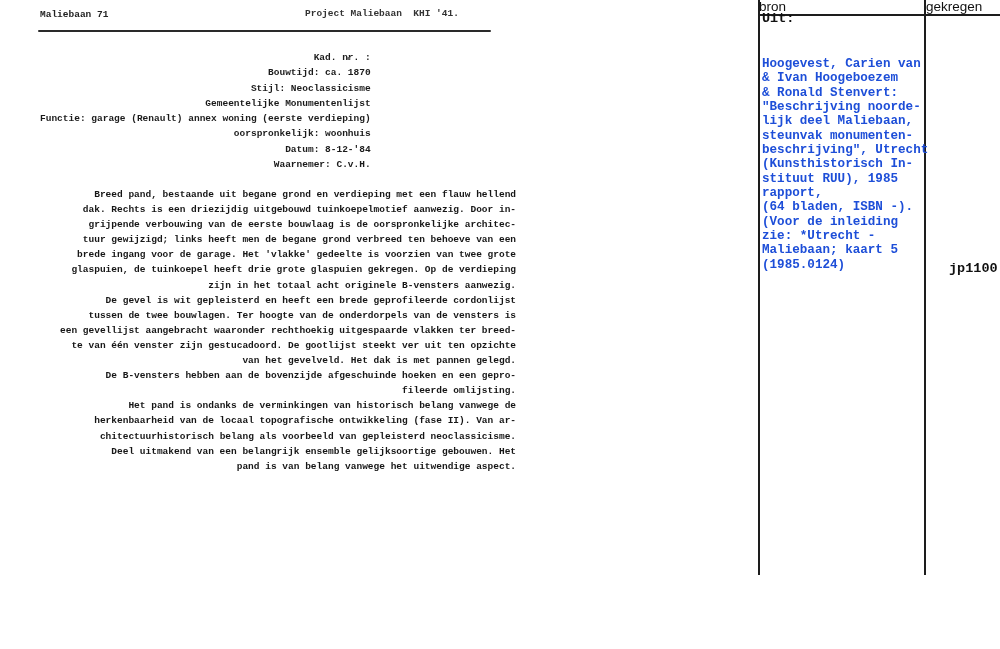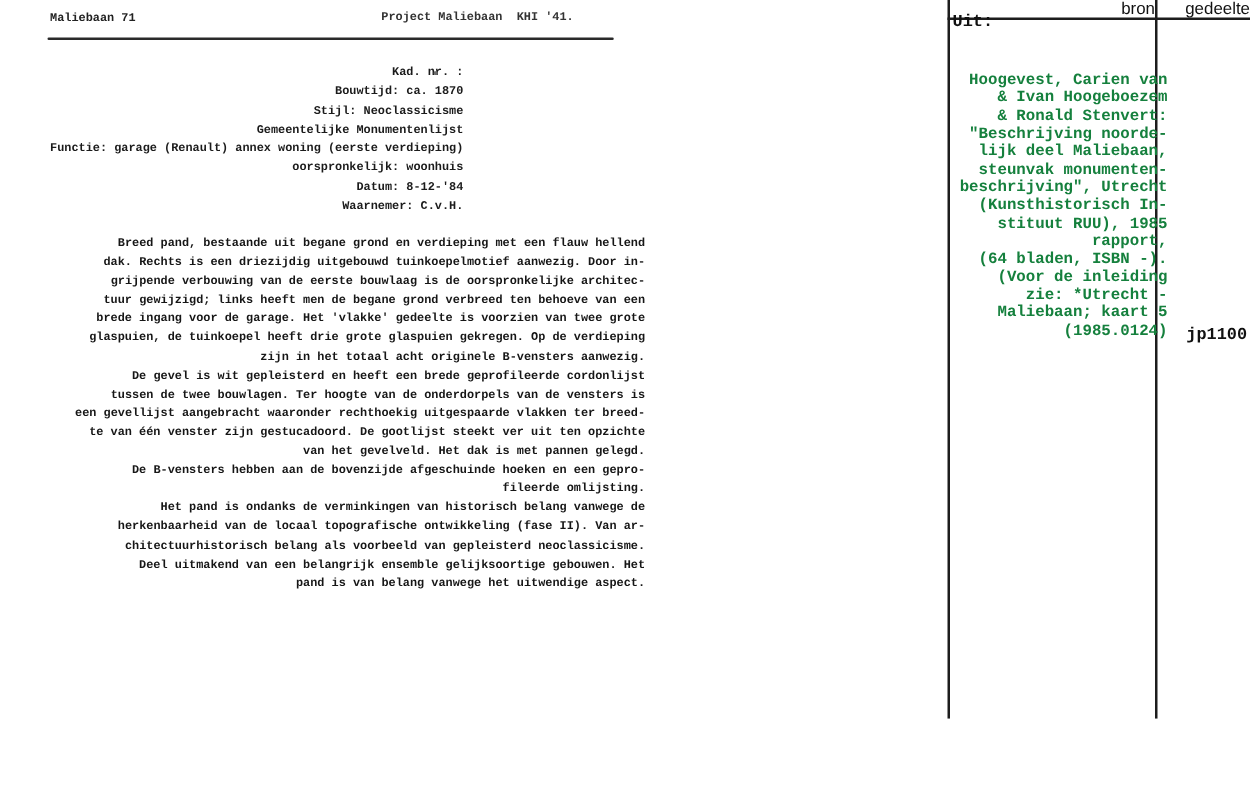--- a/index.html
+++ b/index.html
@@ -42,32 +42,32 @@
 
   
   .vline { width:1.6px; background:#1d1d1d; }
   .vline-left  { left:758px; top:0; height:646px; }
   .vline-mid   { left:924px; top:0; height:648px; }
   .hline-header { left:758px; top:14px; width:242px; height:1.8px; background:#1d1d1d; }
   .col-header {
     top:-1px;
     font-family:"Liberation Sans","DejaVu Sans",sans-serif;
     font-size:13.5px; color:#111;
-    text-align:right;
+    text-align:left;
   }
   .col-header-bron { left:759px; width:165px; }
   .col-header-verwerkt { left:926px; width:74px; }
   .uit-label {
     left:762px; top:11px;
     font-size:13.5px; font-weight:bold; color:#111; white-space:pre;
   }
   .citation-block {
     left:762px; top:57px;
     font-size:12.6px; font-weight:bold; line-height:14.35px;
-    white-space:pre; color:#15803d; width:172px;text-align:right;
+    white-space:pre; color:#1d4ed8; width:172px;
   }
   .citation-line { white-space:pre; }
   .verwerkt-code {
     left:921px; top:261px;
     font-size:13.5px; font-weight:bold; color:#111; white-space:pre;margin-left:28px;
   }
 
   
   .speck { width:3px; height:3px; background:#6b6b6b; border-radius:1px; }
   .speck-top { left:347px; top:57px; }
@@ -84,21 +84,21 @@
 
   <div class="abs meta-block"><div class="meta-line">Kad. nr. :</div><div class="meta-line">Bouwtijd: ca. 1870</div><div class="meta-line">Stijl: Neoclassicisme</div><div class="meta-line">Gemeentelijke Monumentenlijst</div><div class="meta-line">Functie: garage (Renault) annex woning (eerste verdieping)</div><div class="meta-line">         oorspronkelijk: woonhuis</div><div class="meta-line">Datum: 8-12-'84</div><div class="meta-line">Waarnemer: C.v.H.</div></div>
 
   <div class="abs desc-block"><div class="desc-line">Breed pand, bestaande uit begane grond en verdieping met een flauw hellend</div><div class="desc-line">dak. Rechts is een driezijdig uitgebouwd tuinkoepelmotief aanwezig. Door in-</div><div class="desc-line">grijpende verbouwing van de eerste bouwlaag is de oorspronkelijke architec-</div><div class="desc-line">tuur gewijzigd; links heeft men de begane grond verbreed ten behoeve van een</div><div class="desc-line">brede ingang voor de garage. Het 'vlakke' gedeelte is voorzien van twee grote</div><div class="desc-line">glaspuien, de tuinkoepel heeft drie grote glaspuien gekregen. Op de verdieping</div><div class="desc-line">zijn in het totaal acht originele B-vensters aanwezig.</div><div class="desc-line">     De gevel is wit gepleisterd en heeft een brede geprofileerde cordonlijst</div><div class="desc-line">tussen de twee bouwlagen. Ter hoogte van de onderdorpels van de vensters is</div><div class="desc-line">een gevellijst aangebracht waaronder rechthoekig uitgespaarde vlakken ter breed-</div><div class="desc-line">te van één venster zijn gestucadoord. De gootlijst steekt ver uit ten opzichte</div><div class="desc-line">van het gevelveld. Het dak is met pannen gelegd.</div><div class="desc-line">     De B-vensters hebben aan de bovenzijde afgeschuinde hoeken en een gepro-</div><div class="desc-line">fileerde omlijsting.</div><div class="desc-line">     Het pand is ondanks de verminkingen van historisch belang vanwege de</div><div class="desc-line">herkenbaarheid van de locaal topografische ontwikkeling (fase II). Van ar-</div><div class="desc-line">chitectuurhistorisch belang als voorbeeld van gepleisterd neoclassicisme.</div><div class="desc-line">Deel uitmakend van een belangrijk ensemble gelijksoortige gebouwen. Het</div><div class="desc-line">pand is van belang vanwege het uitwendige aspect.</div></div>
 
   <div class="abs vline vline-left"></div>
   <div class="abs vline vline-mid"></div>
   <div class="abs hline-header"></div>
 
   <div class="abs col-header col-header-bron">bron</div>
-  <div class="abs col-header col-header-verwerkt">gedeelte</div>
+  <div class="abs col-header col-header-verwerkt">gekregen</div>
 
   <div class="abs uit-label mono">Uit:</div>
 
   <div class="abs citation-block mono"><div class="citation-line">Hoogevest, Carien van</div><div class="citation-line">&amp; Ivan Hoogeboezem</div><div class="citation-line">&amp; Ronald Stenvert:</div><div class="citation-line">"Beschrijving noorde-</div><div class="citation-line">lijk deel Maliebaan,</div><div class="citation-line">steunvak monumenten-</div><div class="citation-line">beschrijving", Utrecht</div><div class="citation-line">(Kunsthistorisch In-</div><div class="citation-line">stituut RUU), 1985</div><div class="citation-line">rapport,</div><div class="citation-line">(64 bladen, ISBN -).</div><div class="citation-line">(Voor de inleiding</div><div class="citation-line">zie: *Utrecht -</div><div class="citation-line">Maliebaan; kaart 5</div><div class="citation-line">(1985.0124)</div></div>
 
   <div class="abs verwerkt-code mono">jp1100</div>
 
   <div class="abs speck speck-top"></div>
   <div class="abs speck speck-bottom"></div>
 

